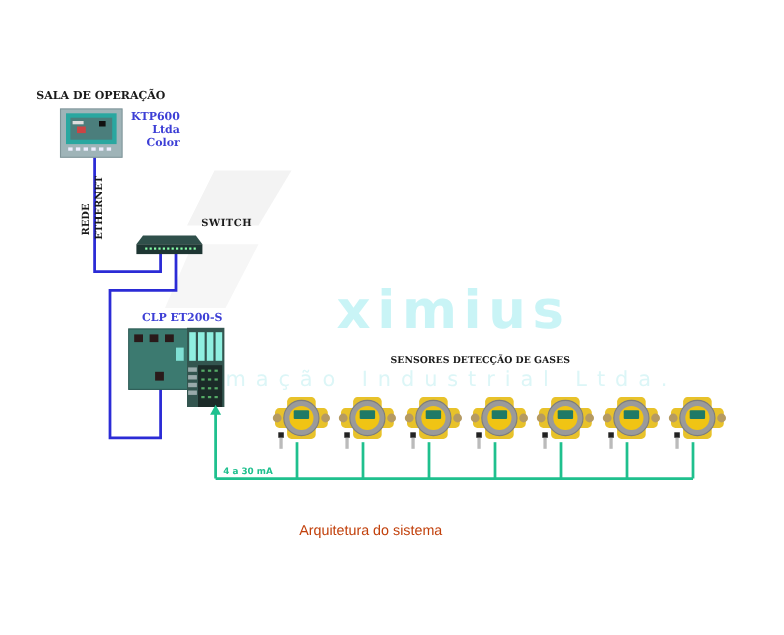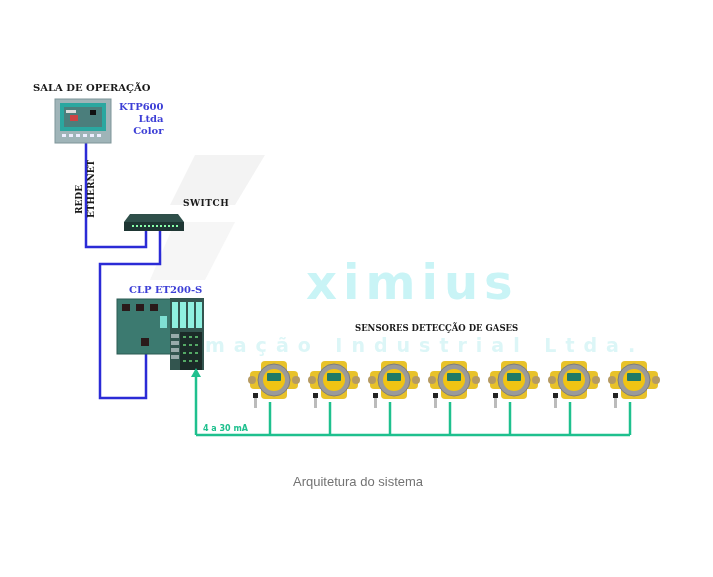--- a/index.html
+++ b/index.html
@@ -6,33 +6,33 @@
   body { width: 713px; height: 577px; position: relative; overflow: hidden; font-family: "DejaVu Serif", serif; }
   .abs { position: absolute; }
   #diagram { position: absolute; left: 0; top: 0; width: 713px; height: 577px; }
   .watermark-big {
     position: absolute; left: 306px; top: 258px;
     font-family: "DejaVu Sans", sans-serif; font-weight: bold;
     font-size: 48px; letter-spacing: 6px; color: #c9f4f6; line-height: 1;
   }
   .watermark-small {
     position: absolute; left: 205px; top: 336px;
-    font-family: "DejaVu Sans", sans-serif; font-weight: bold;
+    font-family: "DejaVu Sans", sans-serif; font-weight: normal;
     font-size: 19px; letter-spacing: 9px; color: #dcf6f7; line-height: 1; white-space: nowrap;
   }
   .lbl-serif { font-family: "DejaVu Serif", serif; font-weight: bold; white-space: nowrap; line-height: 1; }
   .sala { left: 33px; top: 83px; font-size: 10px; color: #1a1a1a; }
   .ktp { left: 119px; top: 101px; font-size: 10px; color: #3d3fd6; text-align: right; line-height: 12px; }
   .rede { left: 75px; top: 160px; width: 34px; height: 60px; }
   .rede span { position: absolute; font-size: 9px; color: #1a1a1a; transform: rotate(-90deg); transform-origin: left top; white-space: nowrap; }
   .switch-label { left: 139px; top: 199px; font-size: 9px; color: #1a1a1a; letter-spacing: 0.5px; margin-left: 44px; }
   .clp-label { left: 129px; top: 285px; font-size: 10px; color: #3d3fd6; }
   .sensores-label { left: 355px; top: 324px; font-size: 8.5px; color: #1a1a1a; }
   .ma-label { left: 203px; top: 424px; font-family: "DejaVu Sans", sans-serif; font-weight: bold; font-size: 8px; color: #1fc08e; }
-  .caption { left: 272px; top: 474px; font-family: "Liberation Sans", sans-serif; font-size: 13px; color: #737373; margin-left: 21px; }
+  .caption { left: 272px; top: 474px; font-family: "Liberation Sans", sans-serif; font-size: 13px; color: #c2410c; }
 </style>
 </head>
 <body>
 
 <div class="watermark-big">ximius</div>
 <div class="watermark-small">mação Industrial Ltda.</div>
 
 <svg id="diagram" viewBox="0 0 713 577" xmlns="http://www.w3.org/2000/svg">
 
   <polygon points="195,155 265,155 235,205 170,205" fill="#f3f3f3"></polygon>

